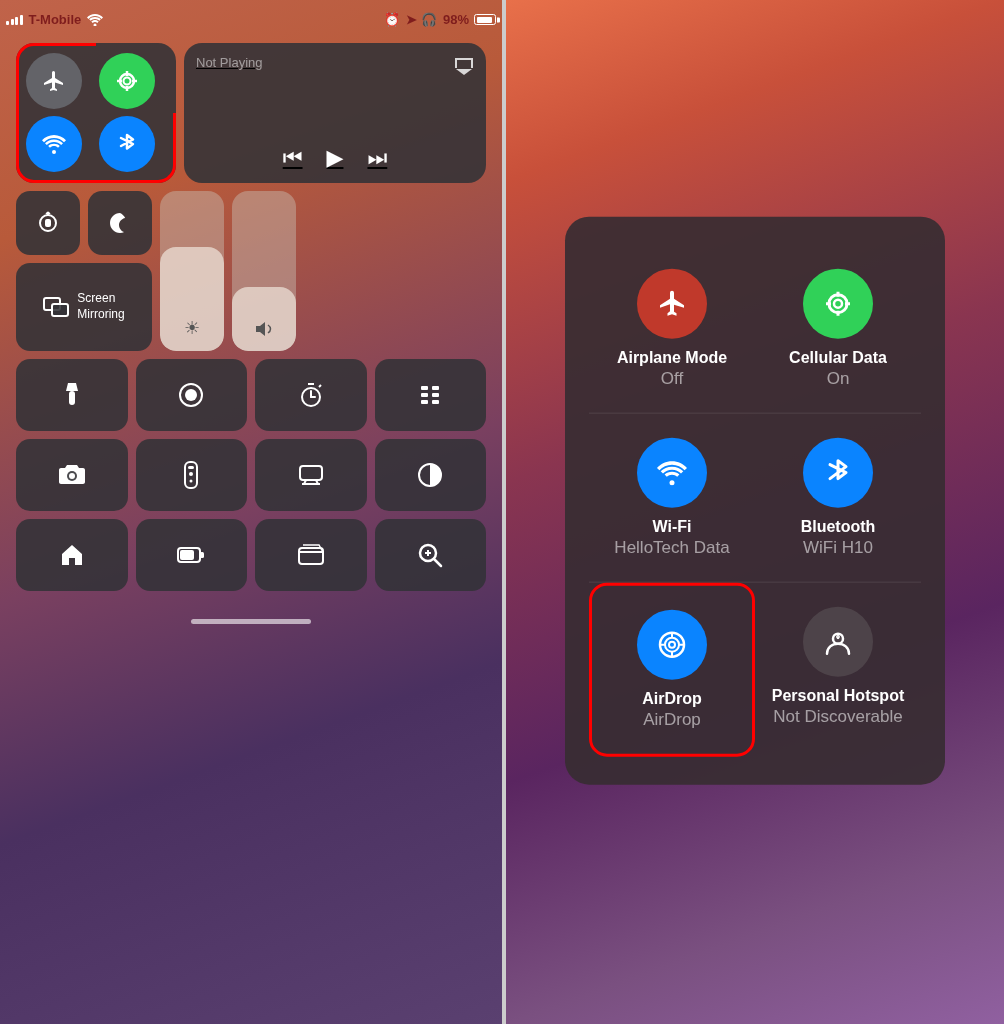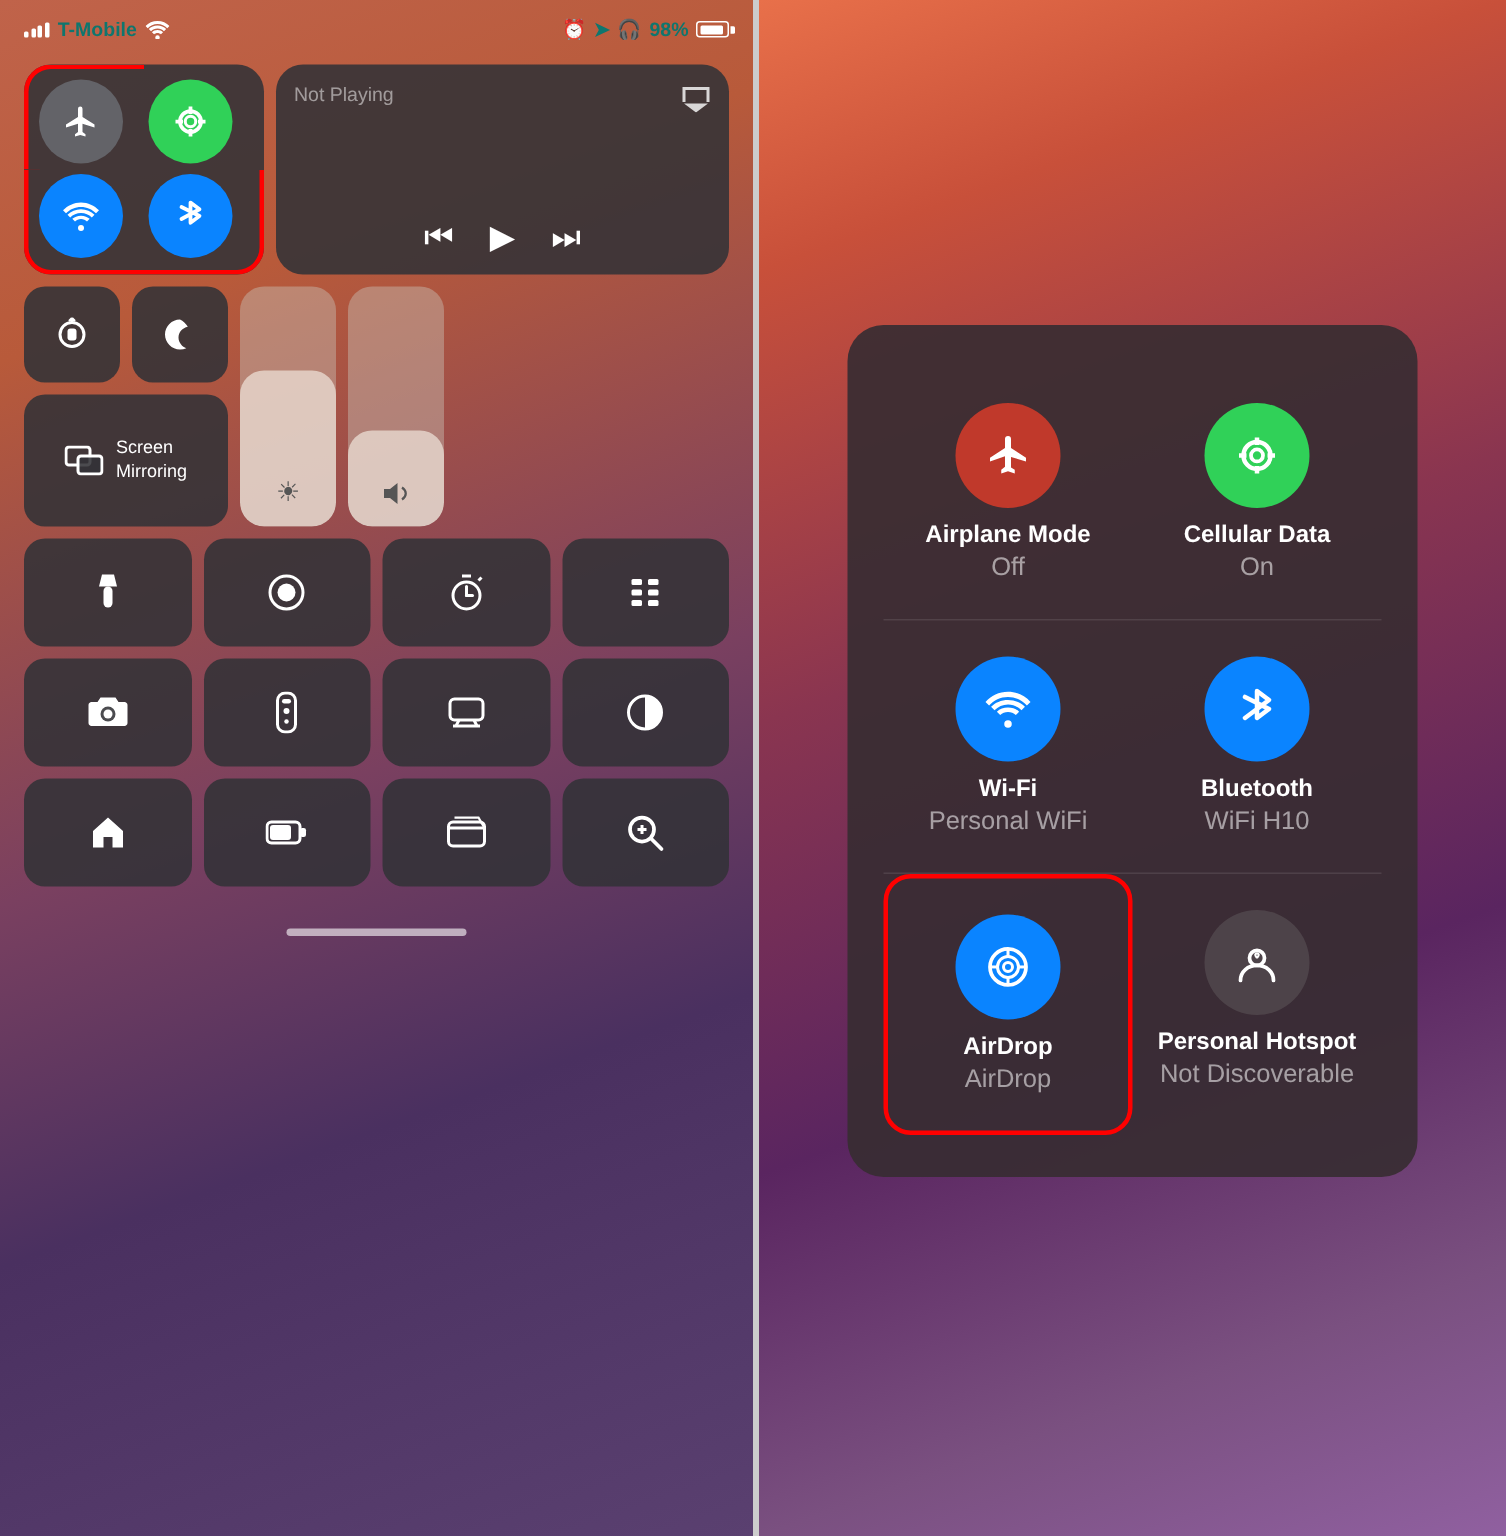--- a/index.html
+++ b/index.html
@@ -24,22 +24,22 @@
       background: linear-gradient(160deg, #c0634a 0%, #b85a3a 20%, #7a4060 50%, #4a3060 70%, #5a4070 100%);
     }
 
     
     .status-bar {
       position: relative;
       z-index: 10;
       display: flex;
       justify-content: space-between;
       align-items: center;
-      padding: 12px 16px 8px;
-      color: #0f766e;
+      padding: 12px 6px 8px;
+      color: #7f1d1d;
       font-size: 13px;
       font-weight: 600;
     }
     .status-left { display: flex; align-items: center; gap: 6px; }
     .status-right { display: flex; align-items: center; gap: 5px; }
     .signal-bars { display: flex; align-items: flex-end; gap: 1.5px; }
     .signal-bars span {
       background: white;
       width: 3px;
       border-radius: 1px;
@@ -124,20 +124,21 @@
     
     .now-playing {
       background: rgba(50, 50, 55, 0.88);
       border-radius: 18px;
       padding: 12px;
       flex: 1;
       display: flex;
       flex-direction: column;
       justify-content: space-between;
       height: 140px;
+      text-decoration: underline;
     }
     .np-top {
       display: flex;
       justify-content: space-between;
       align-items: flex-start;
     }
     .np-title {
       color: rgba(255,255,255,0.5);
       font-size: 13px;
       font-weight: 500;
@@ -632,21 +633,21 @@
         <div class="exp-btn exp-btn-blue">
           <svg width="32" height="26" viewBox="0 0 32 26" fill="white">
             <path d="M16 5C11 5 6.5 7.2 3.4 10.7L1 8.3C4.7 4.1 10 1.5 16 1.5s11.3 2.6 15 6.8l-2.4 2.4C25.5 7.2 21 5 16 5z"></path>
             <path d="M16 10c-3.5 0-6.7 1.5-9 3.9l-2.3-2.3C7.4 8.8 11.4 7 16 7s8.6 1.8 11.3 4.6L25 13.9C22.7 11.5 19.5 10 16 10z"></path>
             <path d="M16 15c-2 0-3.8.8-5.2 2.1l-2.2-2.2C10.5 12.8 13.1 12 16 12s5.5.8 7.4 2.9l-2.2 2.2C19.8 15.8 18 15 16 15z"></path>
             <circle cx="16" cy="23" r="2.5"></circle>
           </svg>
         </div>
         <div class="exp-label">
           <div class="exp-label-title">Wi-Fi</div>
-          <div class="exp-label-sub">Personal WiFi</div>
+          <div class="exp-label-sub">HelloTech Data</div>
         </div>
       </div>
 
       <div class="exp-item">
         <div class="exp-btn exp-btn-blue">
           <svg width="26" height="32" viewBox="0 0 26 32" fill="white">
             <path d="M5 8l16 8-8 6V4l8 6L5 22" stroke="white" stroke-width="3" fill="none" stroke-linecap="round" stroke-linejoin="round"></path>
           </svg>
         </div>
         <div class="exp-label">

